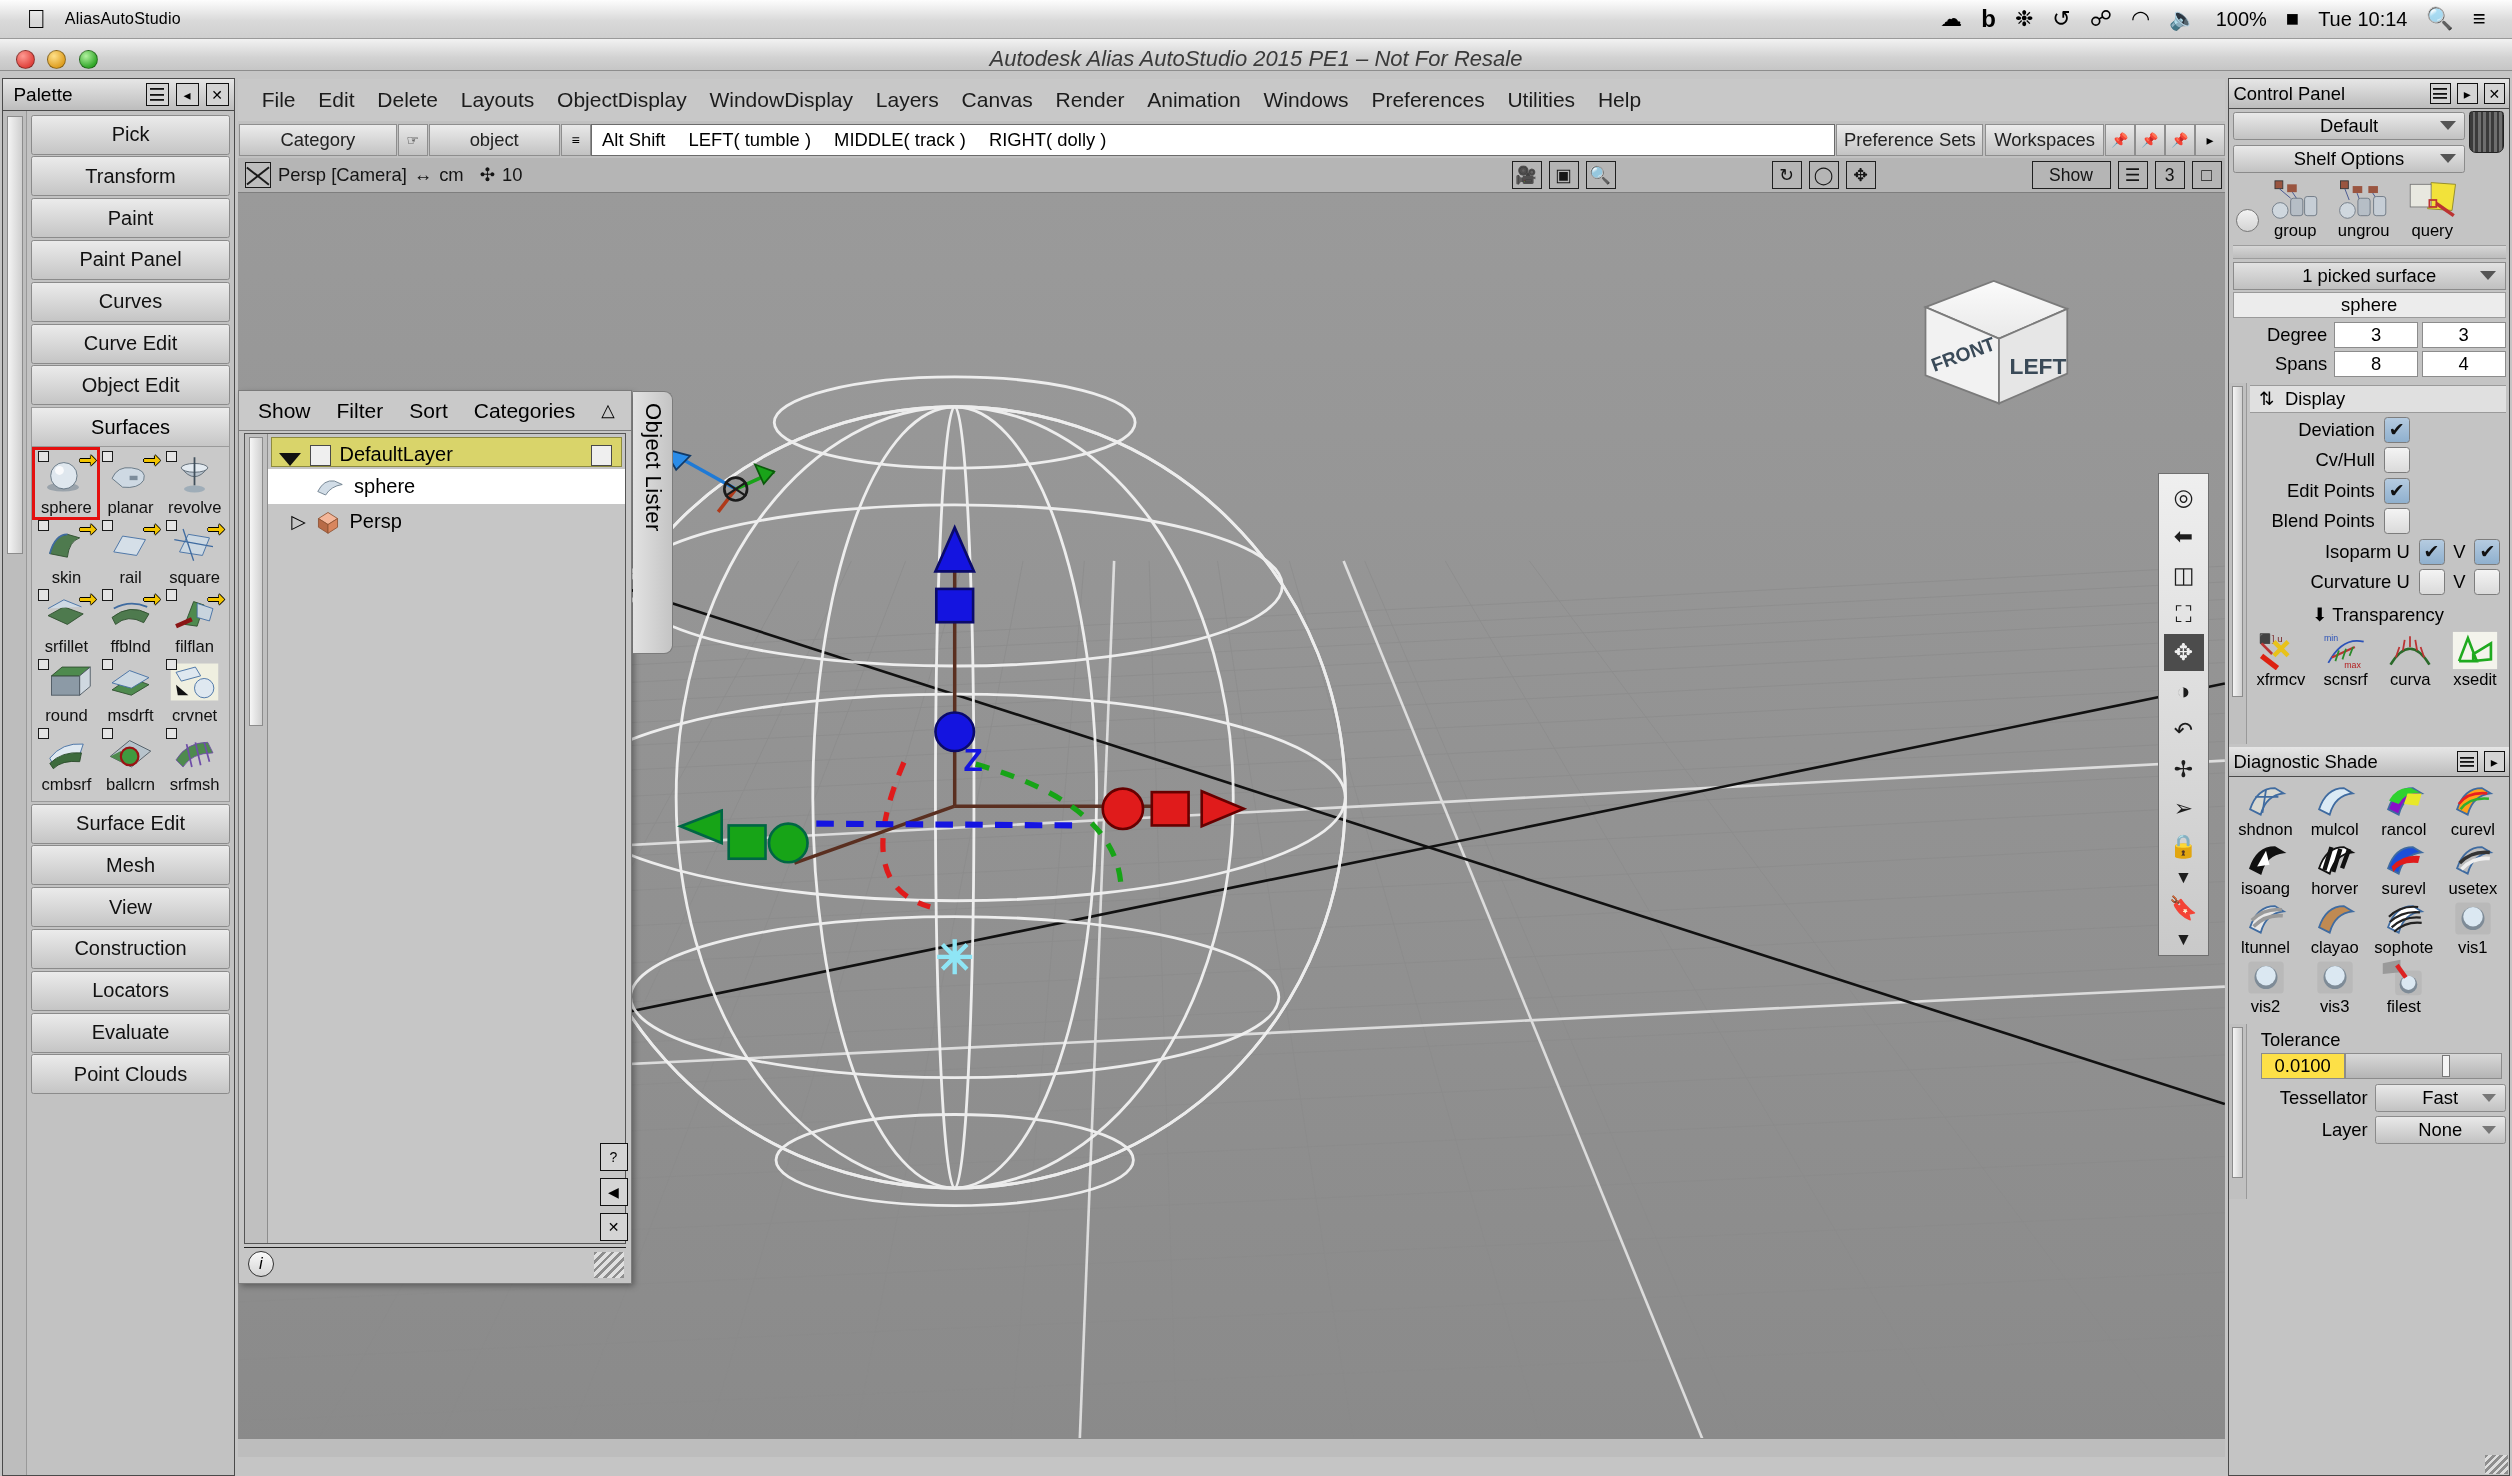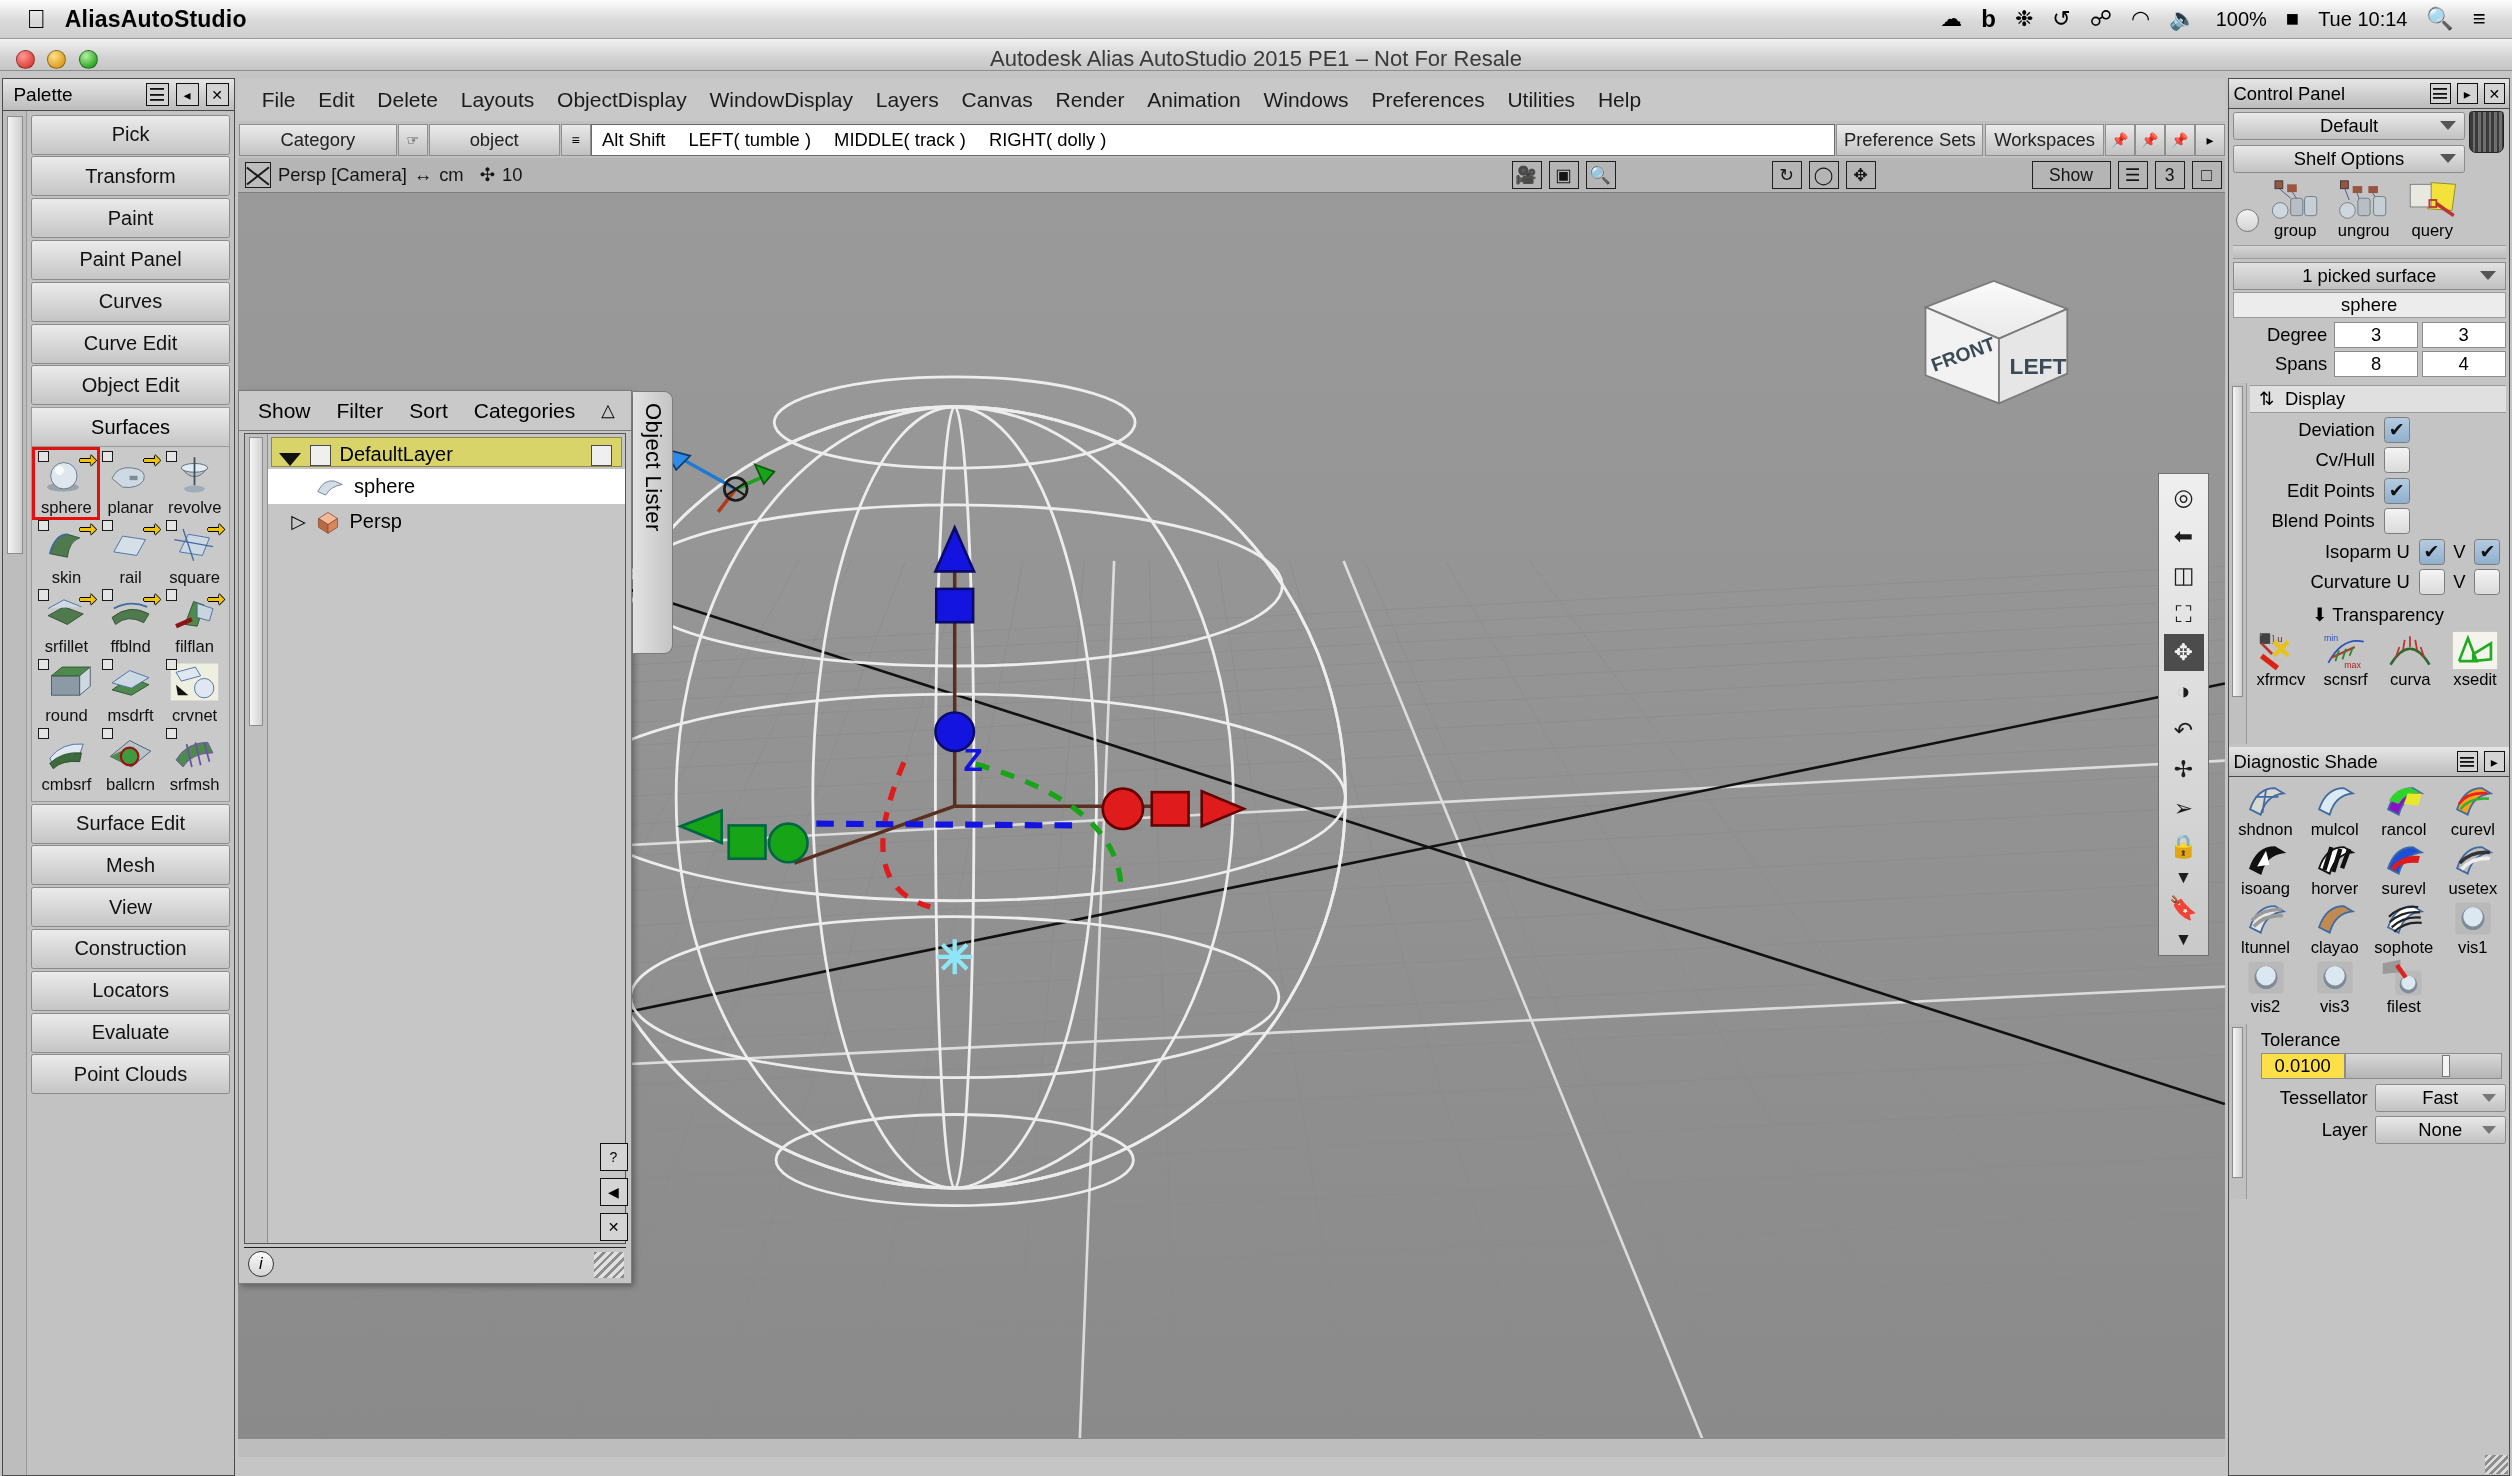--- a/index.html
+++ b/index.html
@@ -7,32 +7,32 @@
   html,body { width:2512px; height:1477px; overflow:hidden;
     font-family:"Liberation Sans", sans-serif; }
   body { background:#c9c9c9; position:relative; }
 
   
   #macbar { position:absolute; left:0; top:0; width:2512px; height:39px;
     background:linear-gradient(#fdfdfd,#d9d9d9 55%,#cfcfcf);
     border-bottom:0.9px solid #9a9a9a; display:flex; align-items:center;
     padding:0 12.3px; font-size:22px; }
   #macbar .apple { font-size:26px; margin:0 19px 0 14px; line-height:1;}
-  #macbar .appname { font-weight:bold; font-size:23px; letter-spacing:0.2px;}
+  #macbar .appname { font-weight:normal; font-size:16px; letter-spacing:0.2px;}
   #macbar .right { margin-left:auto; display:flex; align-items:center; gap:19px;
     font-size:20px; padding-right:14px; }
   #macbar .right .ic { font-size:22px; }
   #macbar .right .bold { font-weight:bold; font-size:24px;}
 
   
   #appwin { position:absolute; left:0; top:39px; width:2512px; height:1438px;
     background:#c5c5c5; }
   #titlebar { height:32px; width:100%;
     background:linear-gradient(#f2f2f2,#d2d2d2 60%,#c6c6c6);
-    border-bottom:0.9px solid #8d8d8d; position:relative; }
+    border-bottom:0.9px solid #8d8d8d; position:relative;font-style:italic; }
   #titlebar .ttl { position:absolute; left:0; right:0; top:7px; text-align:center;
     font-size:22px; color:#3a3a3a; }
   .traffic { position:absolute; left:16px; top:11.4px; display:flex; gap:12.3px; }
   .tl { width:19px; height:19px; border-radius:50%; border:0.9px solid rgba(0,0,0,.38);}
   .tl.r { background:radial-gradient(circle at 35% 30%,#ff9a92,#e0443e 70%);}
   .tl.y { background:radial-gradient(circle at 35% 30%,#ffe089,#dfa023 70%);}
   .tl.g { background:radial-gradient(circle at 35% 30%,#b2f2a0,#33a82a 70%);}
 
   
   #menubar { position:absolute; left:238px; top:40px; width:1987px; height:42px;

